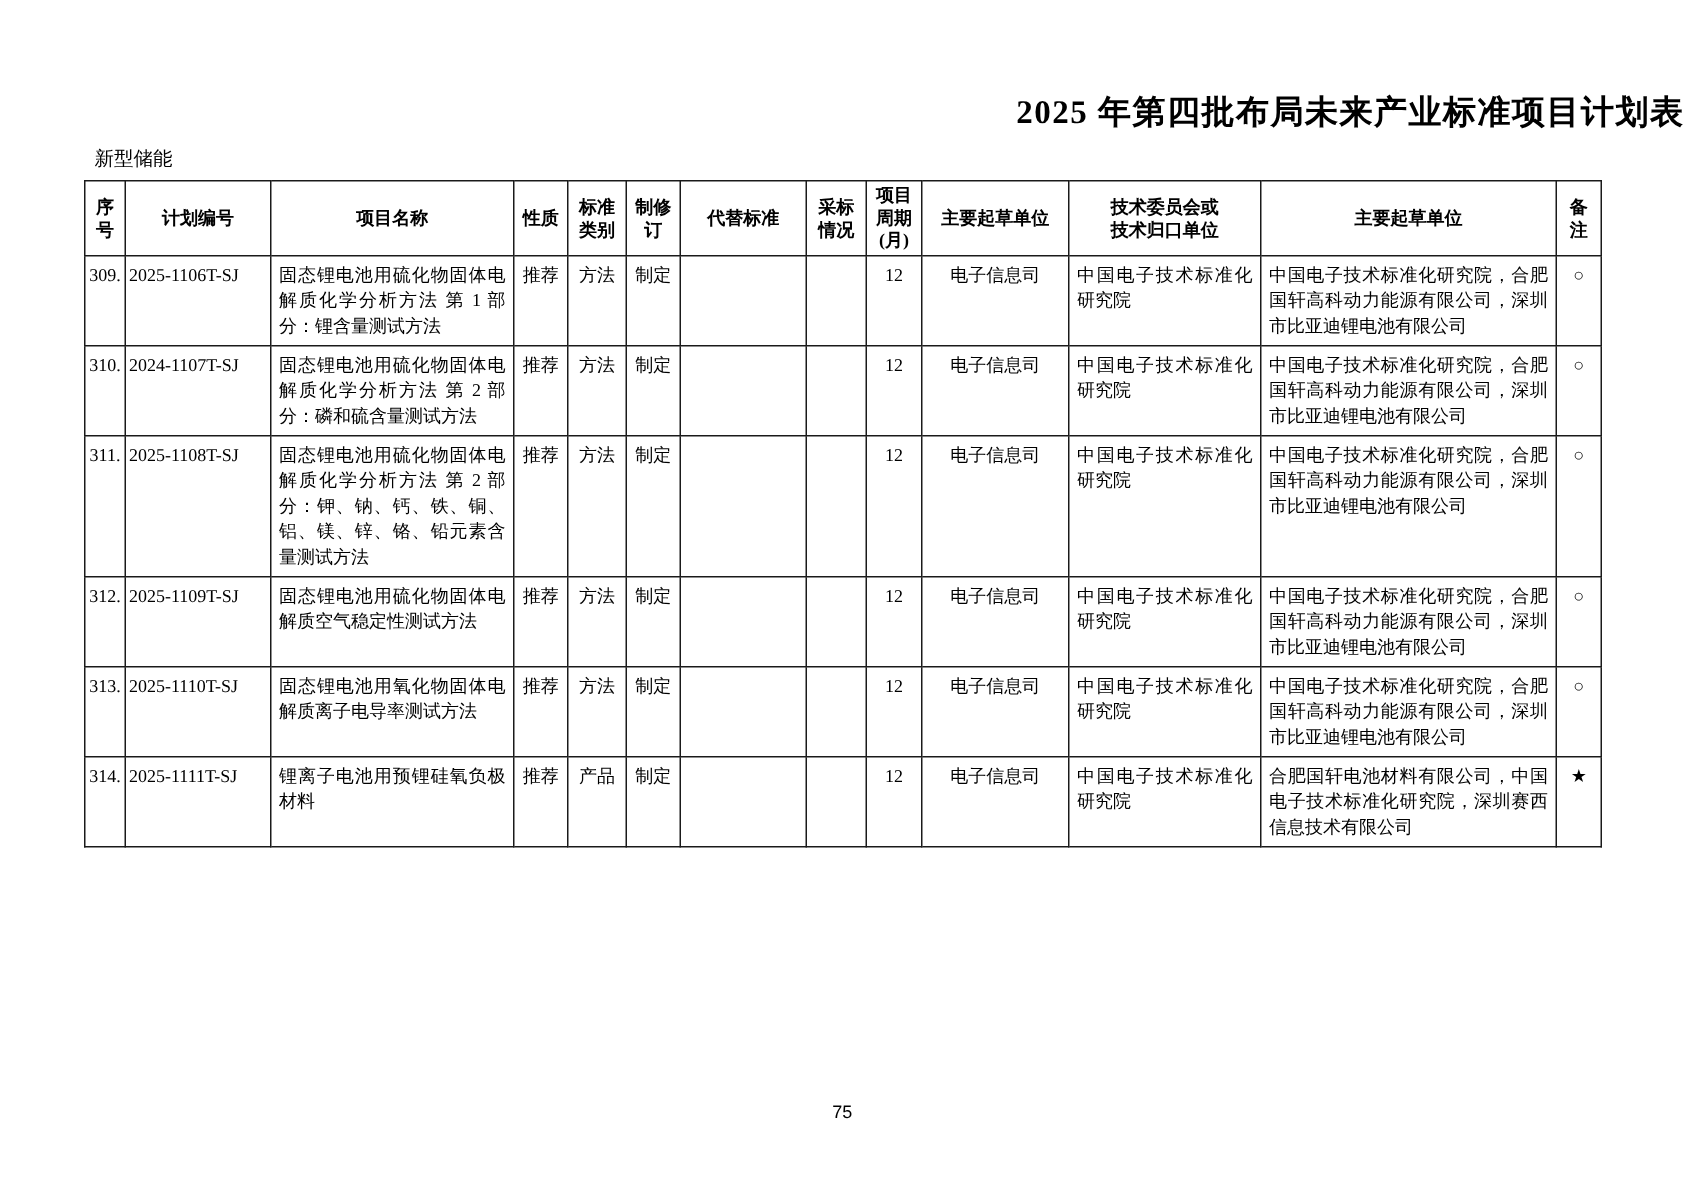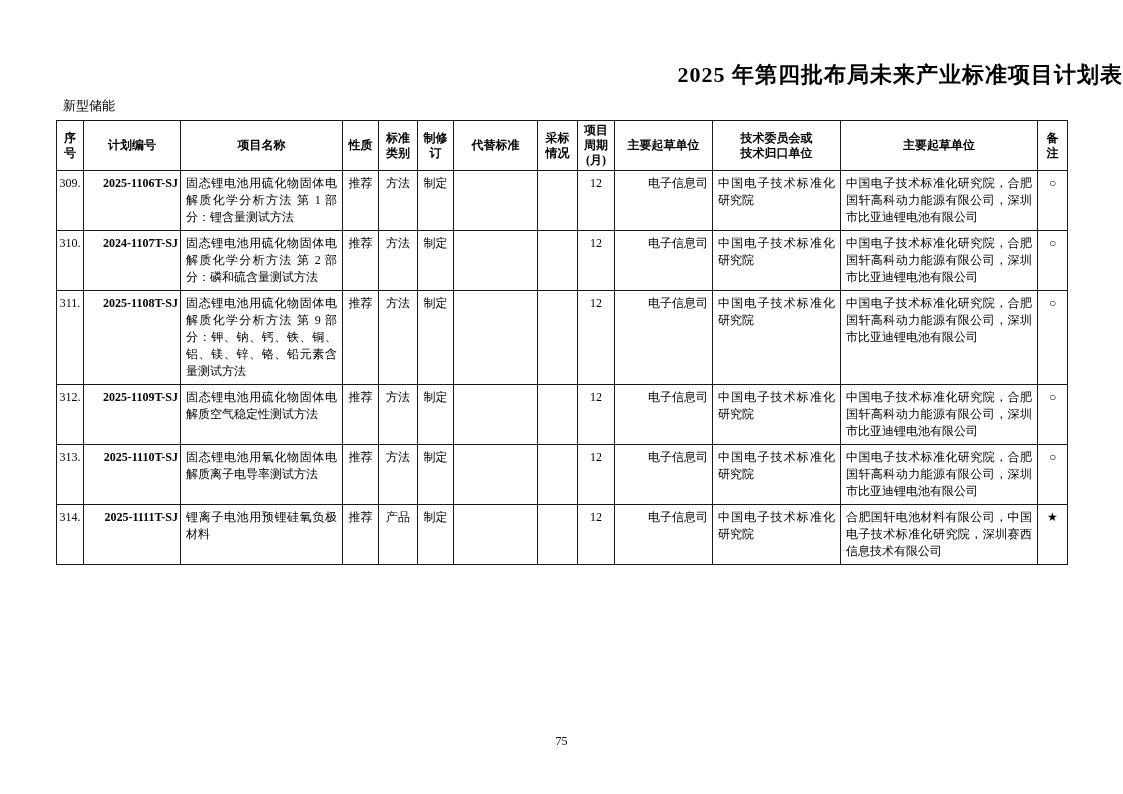--- a/index.html
+++ b/index.html
@@ -63,38 +63,38 @@
   }
   
   .plan-table tbody tr:nth-child(1) { height: 59px; }
   .plan-table tbody tr:nth-child(2) { height: 57px; }
   .plan-table tbody tr:nth-child(3) { height: 89px; }
   .plan-table tbody tr:nth-child(4) { height: 59px; }
   .plan-table tbody tr:nth-child(5) { height: 56px; }
   .plan-table tbody tr:nth-child(6) { height: 56px; }
   
   .plan-table td:nth-child(1) { text-align: center; padding: 4px 1px; }
-  .plan-table td:nth-child(2) { text-align: right; white-space: nowrap; padding: 4px 2px; font-weight: bold; }
+  .plan-table td:nth-child(2) { text-align: left; white-space: nowrap; padding: 4px 2px; }
   .plan-table td:nth-child(3) { text-align: justify; }
   .plan-table td:nth-child(4),
   .plan-table td:nth-child(5),
   .plan-table td:nth-child(6),
   .plan-table td:nth-child(9) { text-align: center; padding: 4px 2px; }
-  .plan-table td:nth-child(10) { text-align: right; padding: 4px 4px; font-family: Liberation Serif, serif; }
+  .plan-table td:nth-child(10) { text-align: center; padding: 4px 4px; font-family: Liberation Serif, serif; }
   .plan-table td:nth-child(11) { text-align: justify; }
   .plan-table td:nth-child(12) { text-align: justify; }
   .plan-table td:nth-child(13) { text-align: center; padding: 4px 1px; font-size: 12px; }
   .page-number {
     position: absolute;
     top: 734px;
     left: 0;
     width: 100%;
     text-align: center;
     font-size: 12px;
-    font-family: Liberation Serif, serif;
+    font-family: Liberation Sans, sans-serif;
   }
 </style>
 </head>
 <body>
 
 <div class="page">
 
   <h1 class="doc-title">2025 年第四批布局未来产业标准项目计划表</h1>
 
   <div class="section-label">新型储能</div>
@@ -167,21 +167,21 @@
           <td></td>
           <td>12</td>
           <td>电子信息司</td>
           <td>中国电子技术标准化研究院</td>
           <td>中国电子技术标准化研究院，合肥国轩高科动力能源有限公司，深圳市比亚迪锂电池有限公司</td>
           <td>○</td>
         </tr>
         <tr>
           <td>311.</td>
           <td>2025-1108T-SJ</td>
-          <td>固态锂电池用硫化物固体电解质化学分析方法 第 9 部分：钾、钠、钙、铁、铜、铝、镁、锌、铬、铅元素含量测试方法</td>
+          <td>固态锂电池用硫化物固体电解质化学分析方法 第 2 部分：钾、钠、钙、铁、铜、铝、镁、锌、铬、铅元素含量测试方法</td>
           <td>推荐</td>
           <td>方法</td>
           <td>制定</td>
           <td></td>
           <td></td>
           <td>12</td>
           <td>电子信息司</td>
           <td>中国电子技术标准化研究院</td>
           <td>中国电子技术标准化研究院，合肥国轩高科动力能源有限公司，深圳市比亚迪锂电池有限公司</td>
           <td>○</td>

